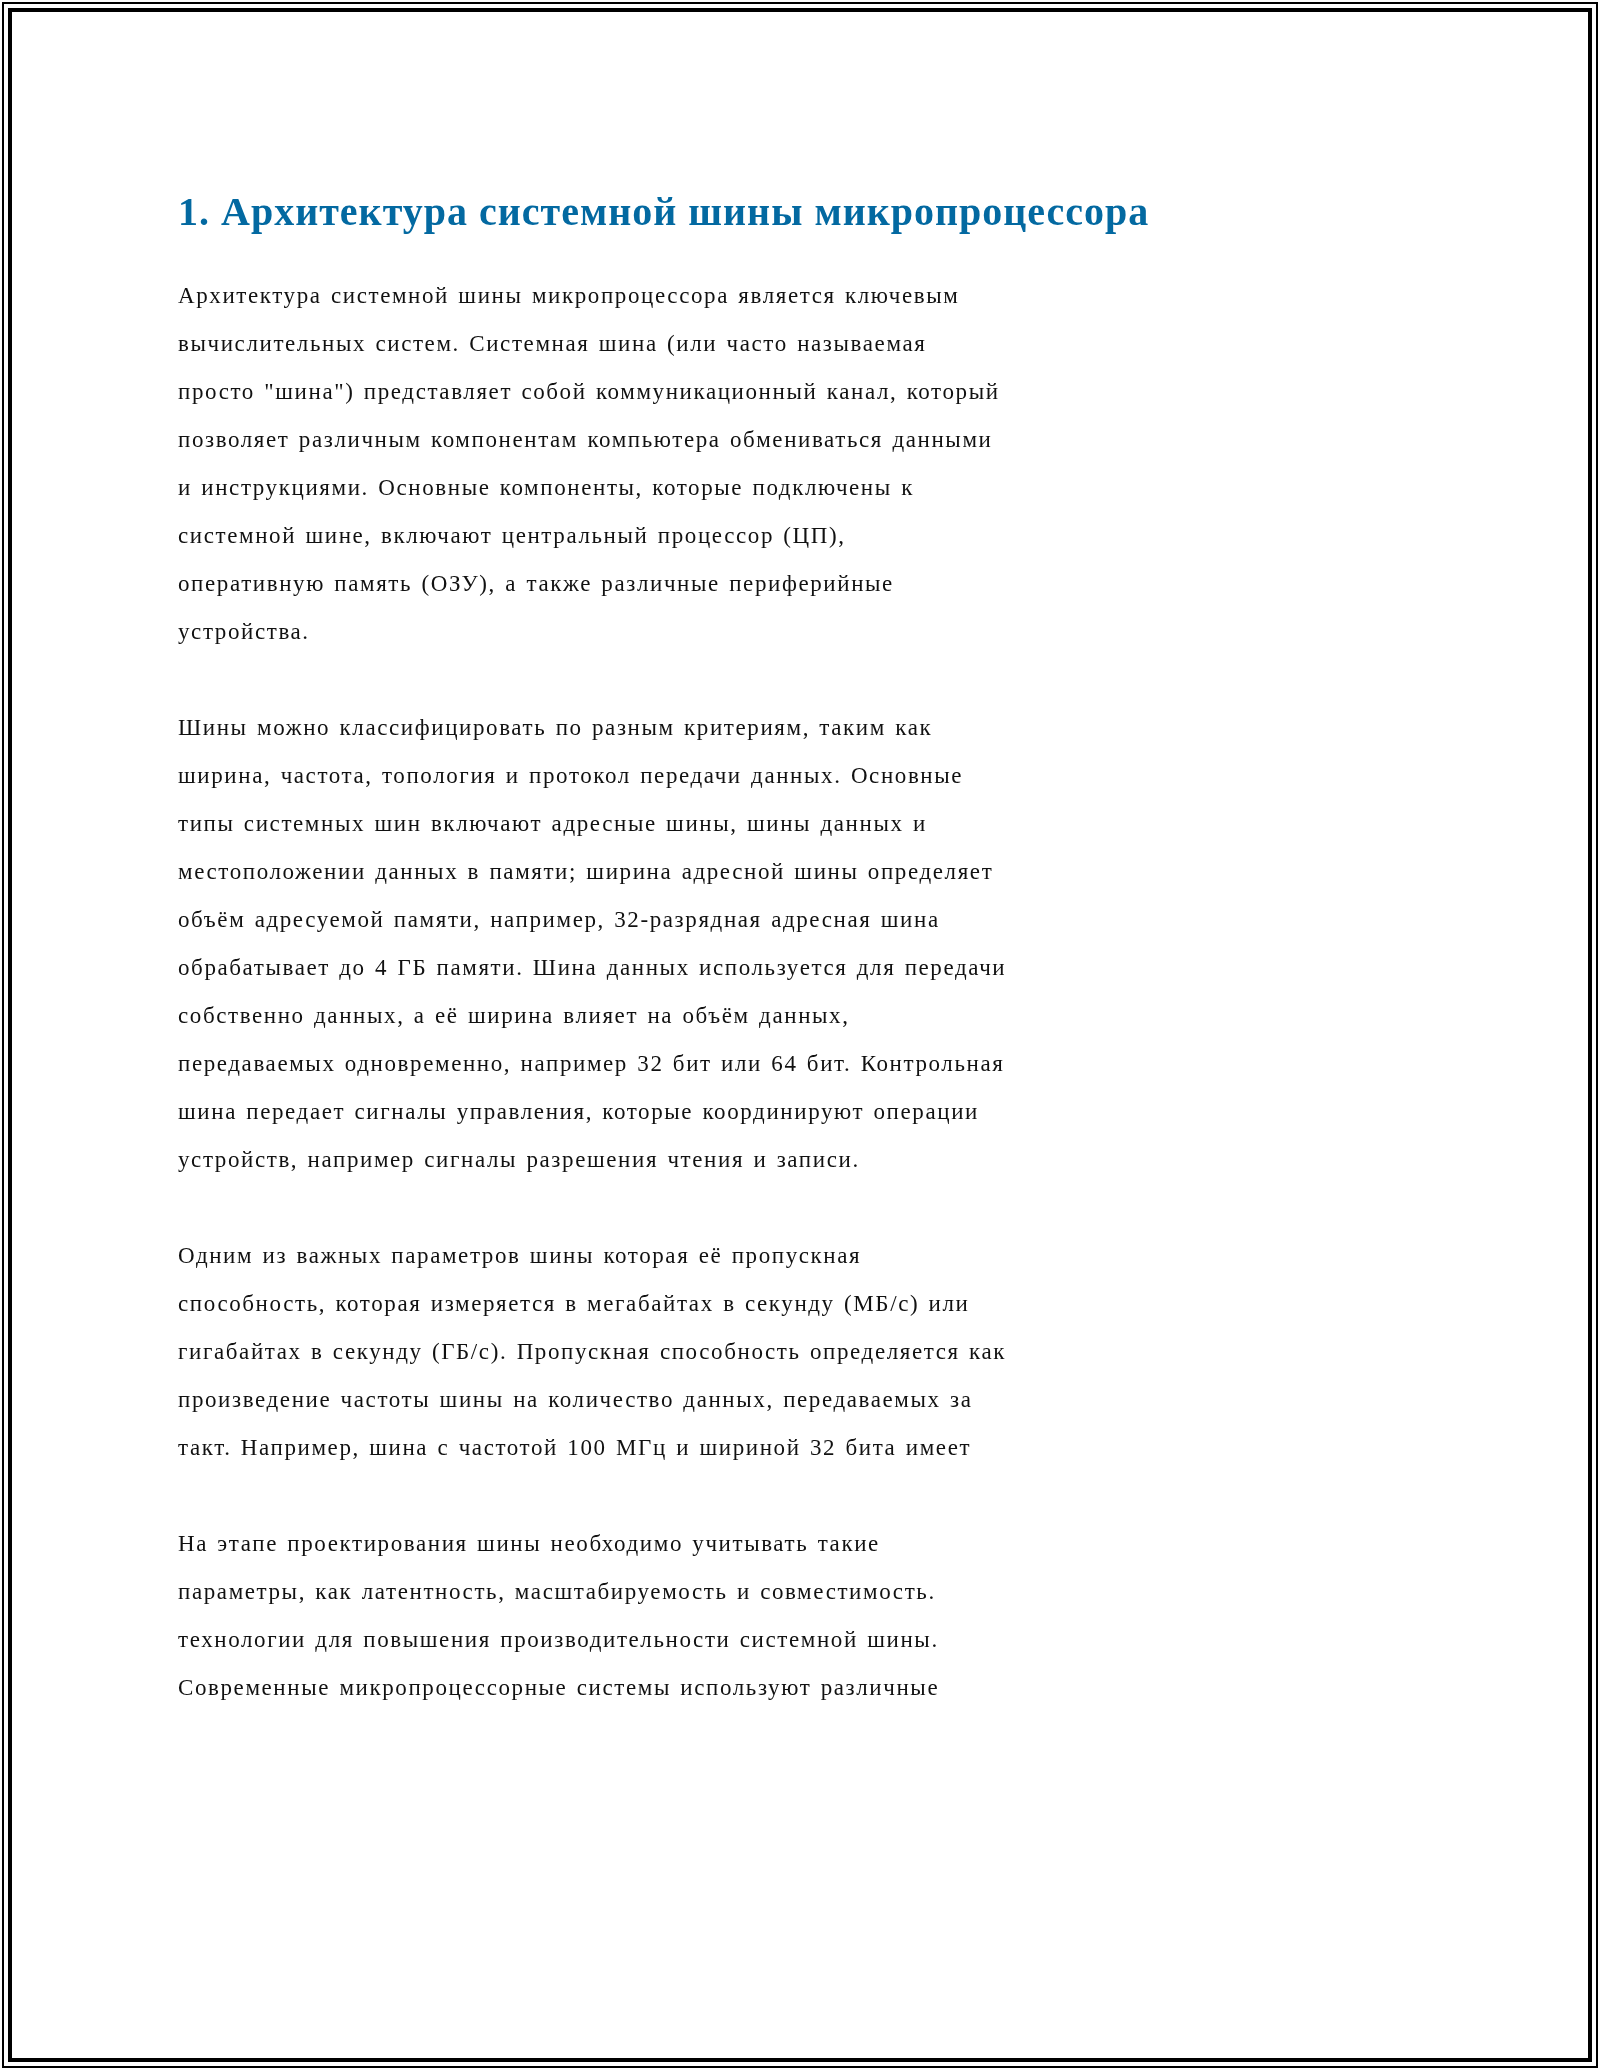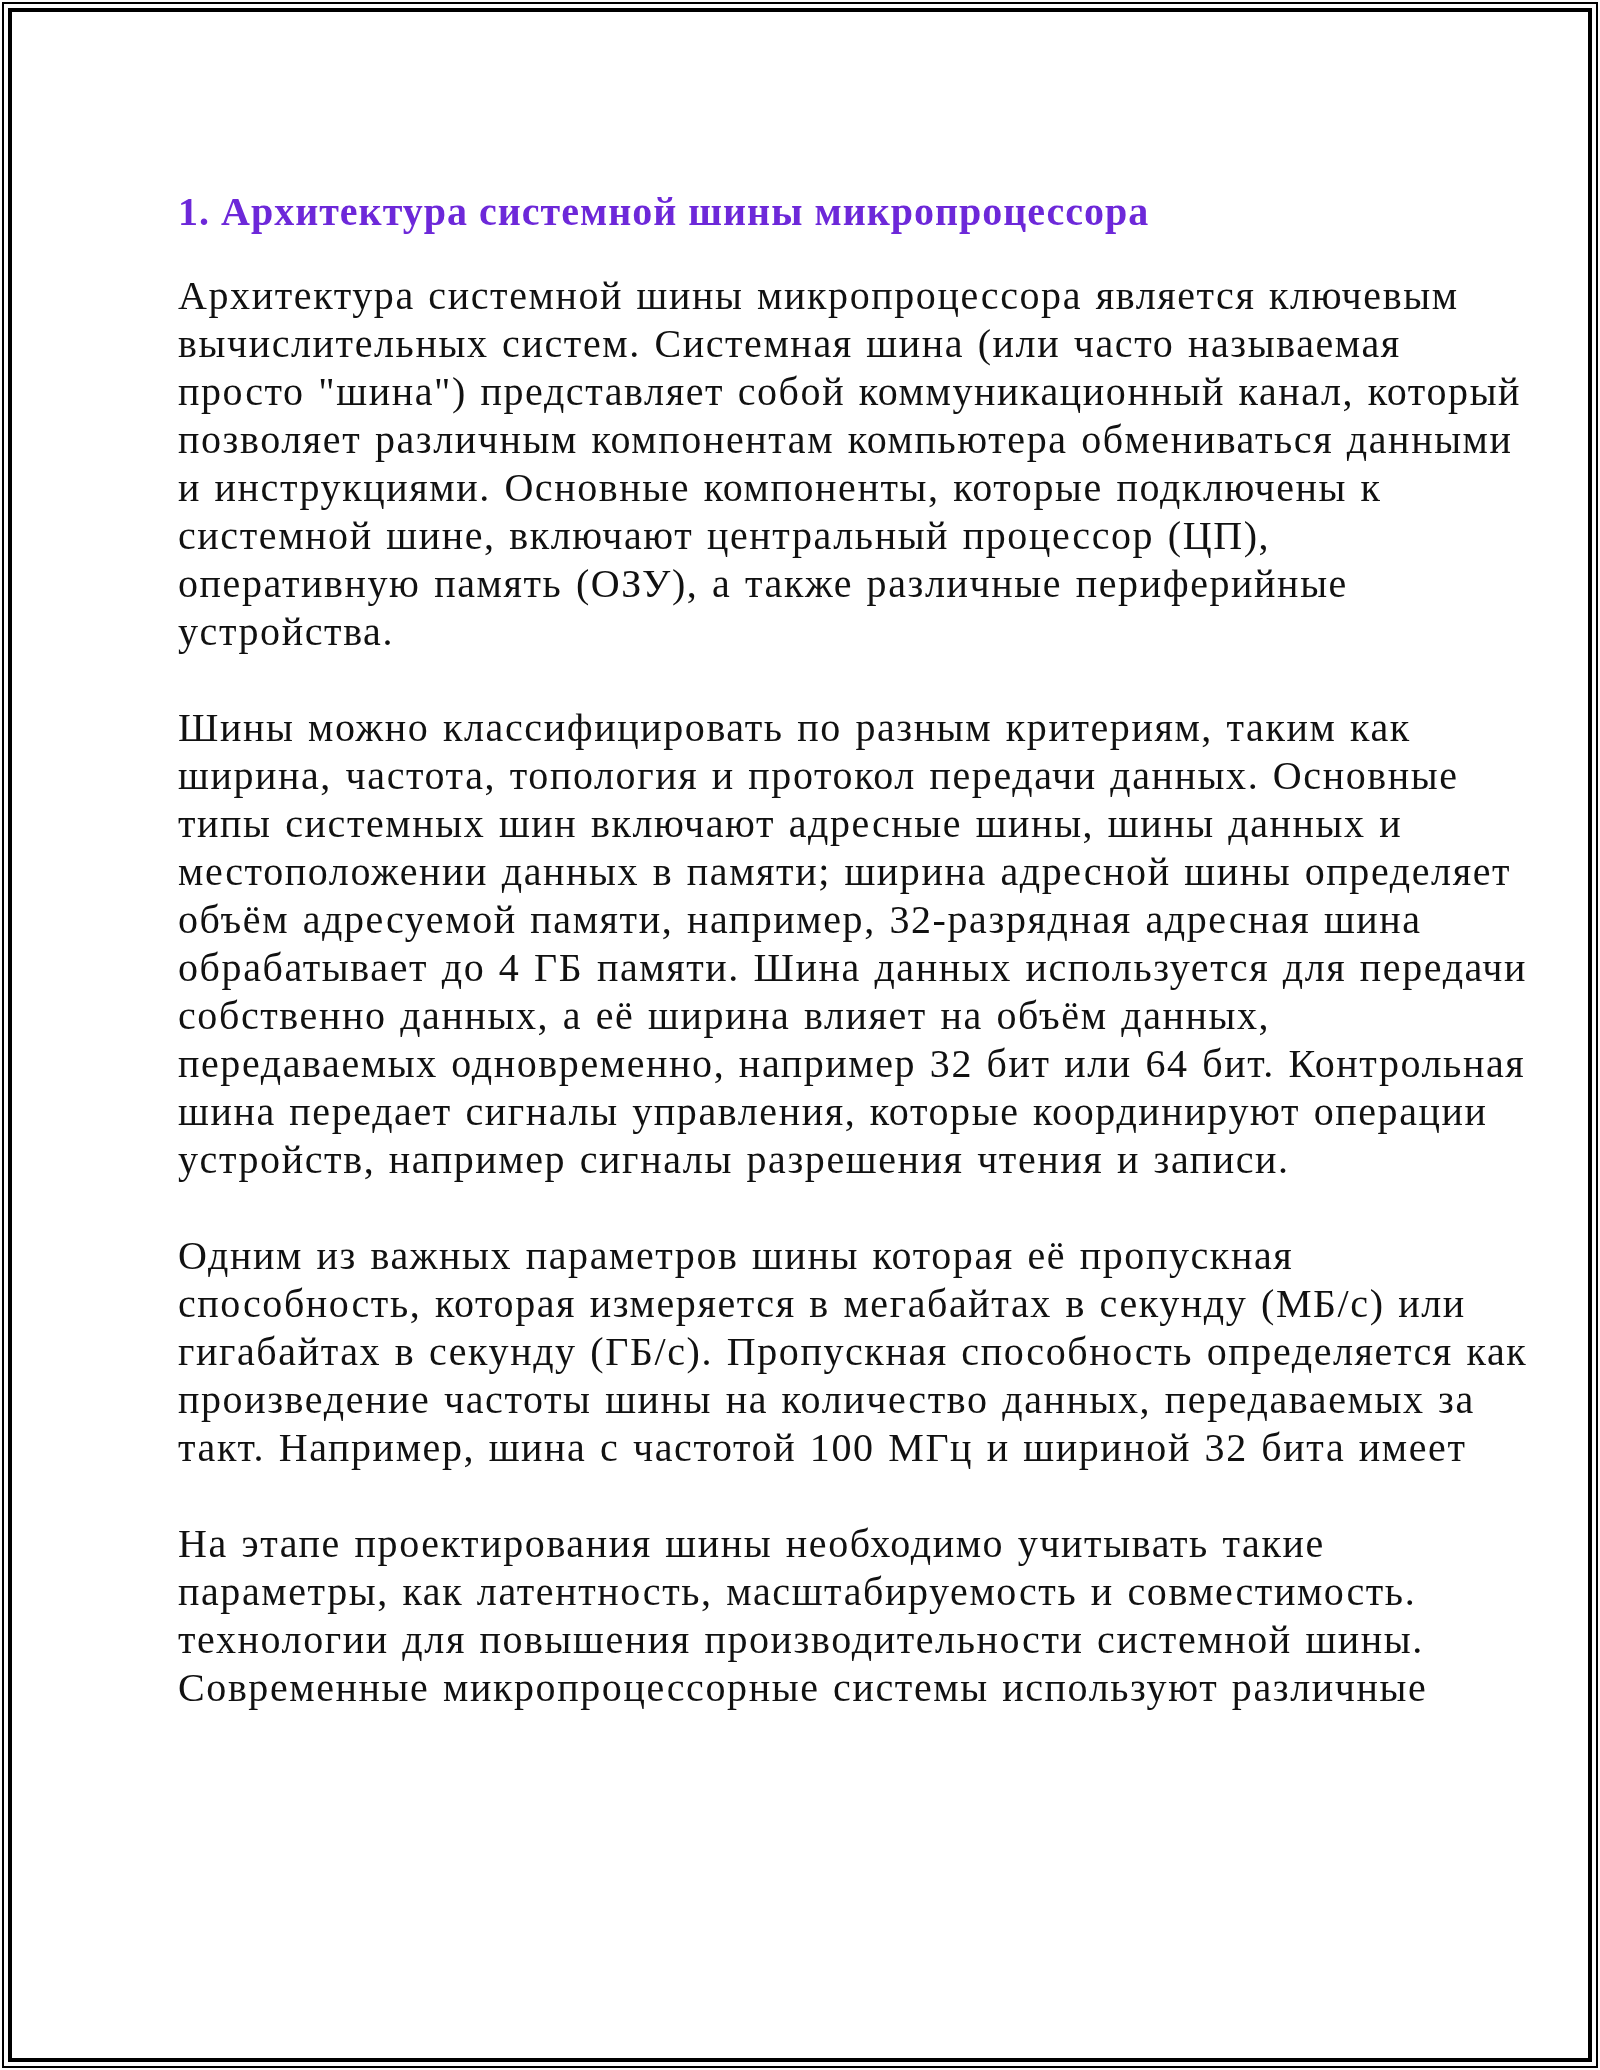--- a/index.html
+++ b/index.html
@@ -33,27 +33,27 @@
     position: absolute;
     left: 178px;
     top: 188px;
     width: 1200px;
   }
   h1.doc-heading {
     margin: 0 0 36px 0;
     font-size: 40px;
     line-height: 48px;
     font-weight: bold;
-    color: #6d28d9;
+    color: #0369a1;
     letter-spacing: 1px;
     white-space: nowrap;
   }
   .doc-body p {
     margin: 0 0 48px 0;
-    font-size: 40px;
+    font-size: 23px;
     line-height: 48px;
     letter-spacing: 1.6px;
     word-spacing: 2px;
   }
   .doc-body .line {
     display: block;
     white-space: nowrap;
   }
 </style>
 </head>

